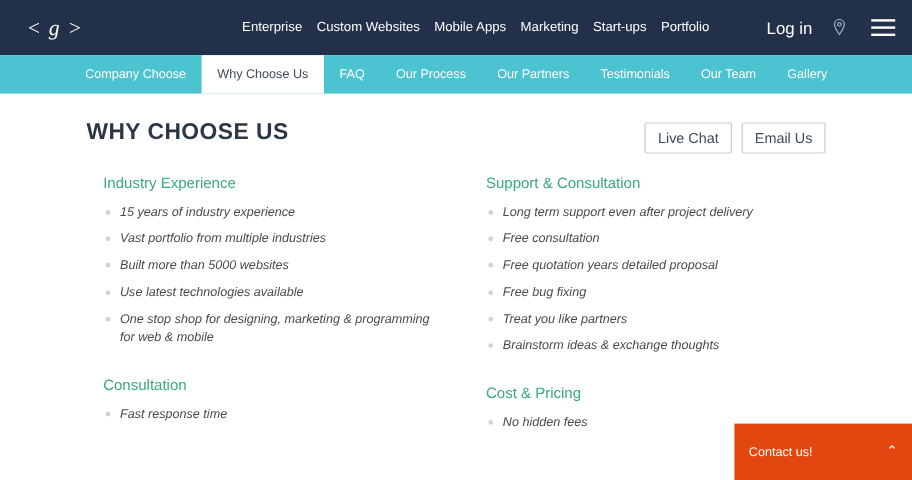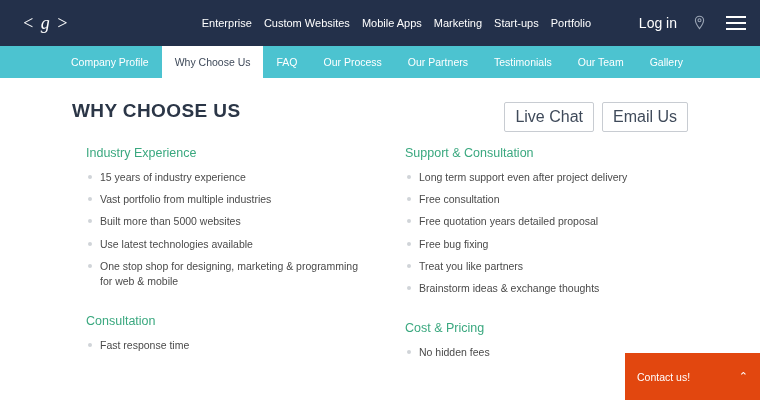--- a/index.html
+++ b/index.html
@@ -97,21 +97,21 @@
   }
 
   .actions {
     position: absolute;
     top: 24px;
     right: 72px;
     display: flex;
     gap: 8px;
   }
   .btn-outline {
-    font-size: 16px;
+    font-size: 12px;
     color: #3f4a5a;
     background: #fff;
     border: 1px solid #c8ccd2;
     border-radius: 2px;
     padding: 5px 10px;
     cursor: pointer;
     font-family: "Liberation Sans", sans-serif;
   }
 
   .cols {
@@ -125,37 +125,38 @@
     font-weight: normal;
     margin: 6px 0 10px 14px;
   }
   ul.blist { list-style: none; margin: 0 0 18px 14px; }
   ul.blist li {
     position: relative;
     font-size: 10.5px;
     color: #4a4a4a;
     line-height: 1.45;
     padding: 0 0 7px 14px;
+    font-style: italic;
   }
   ul.blist li::before {
     content: "";
     position: absolute;
     left: 2px;
     top: 5px;
     width: 4px; height: 4px;
     background: #d0d4d8;
     border-radius: 50%;
   }
 
   
   .contact-widget {
     position: absolute;
     right: 0;
     bottom: 0;
-    width: 135px;
+    width: 148px;
     height: 47px;
     background: #e2470f;
     color: #fff;
     display: flex;
     align-items: center;
     justify-content: space-between;
     padding: 0 12px;
     font-size: 10.5px;
     cursor: pointer;
   }
@@ -190,21 +191,21 @@
       </span>
       <span class="burger">
         <span></span>
         <span></span>
         <span></span>
       </span>
     </div>
   </div>
 
   <div class="subbar">
-    <a href="#">Company Profile</a>
+    <a href="#">Company Choose</a>
     <a href="#" class="active">Why Choose Us</a>
     <a href="#">FAQ</a>
     <a href="#">Our Process</a>
     <a href="#">Our Partners</a>
     <a href="#">Testimonials</a>
     <a href="#">Our Team</a>
     <a href="#">Gallery</a>
   </div>
 
   <div class="content">

